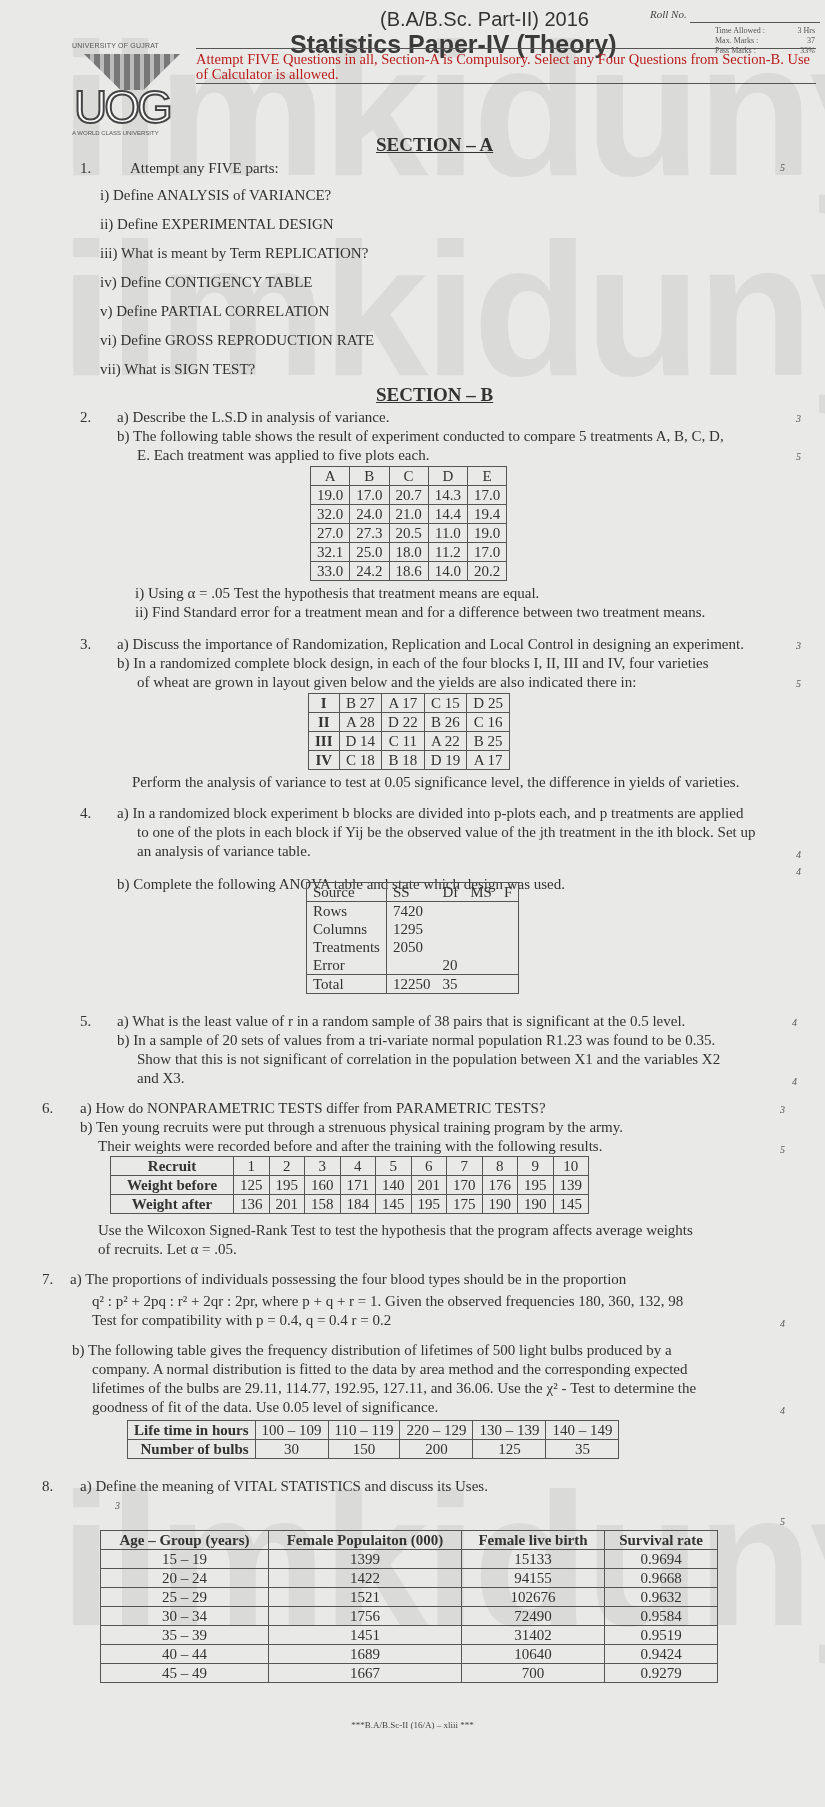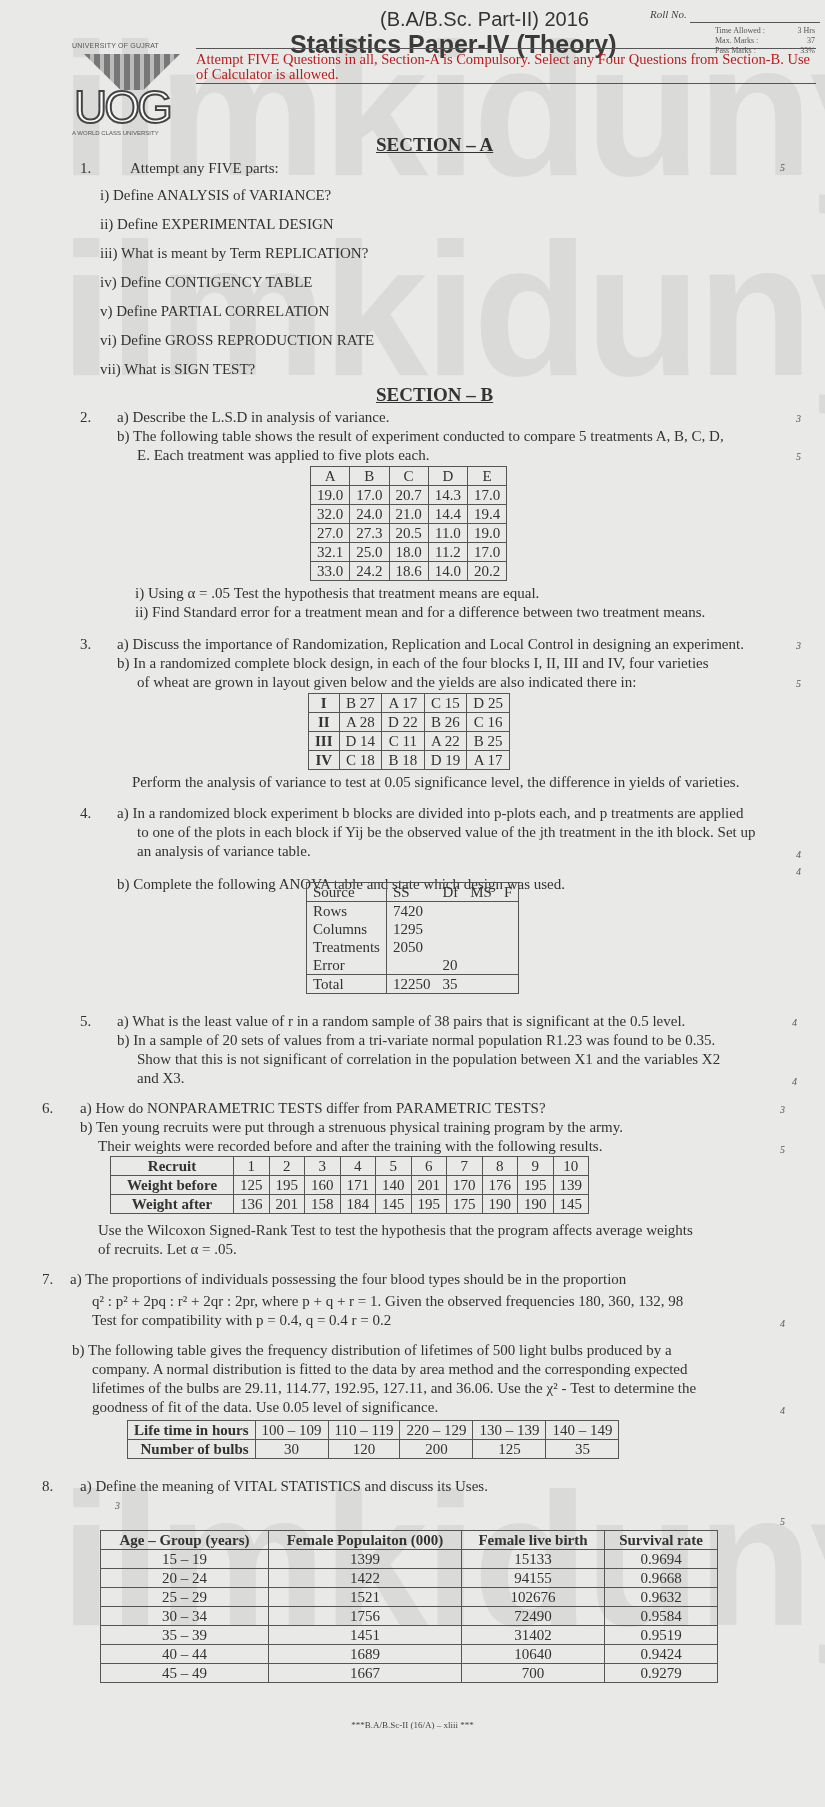--- a/index.html
+++ b/index.html
@@ -325,21 +325,21 @@
       <td class="b" style="text-align:center">Life time in hours</td>
       <td>100 – 109</td>
           <td>110 – 119</td>
           <td>220 – 129</td>
           <td>130 – 139</td>
           <td>140 – 149</td>
     </tr>
     <tr>
       <td class="b" style="text-align:right">Number of bulbs</td>
       <td>30</td>
-          <td>120</td>
+          <td>150</td>
           <td>200</td>
           <td>125</td>
           <td>35</td>
     </tr>
   </tbody>
     </table>
 
   <div class="t" style="left:42px;top:1478px">8.</div>
   <div class="t" style="left:80px;top:1478px">a) Define the meaning of VITAL STATISTICS and discuss its Uses.</div>
   <div class="mk" style="left:115px;top:1500px">3</div>

